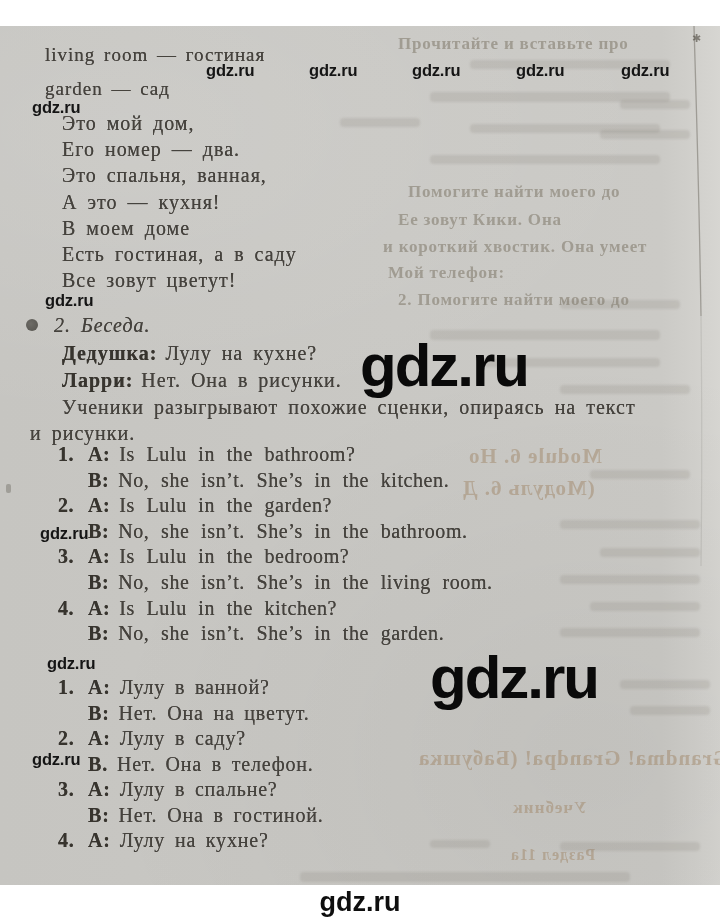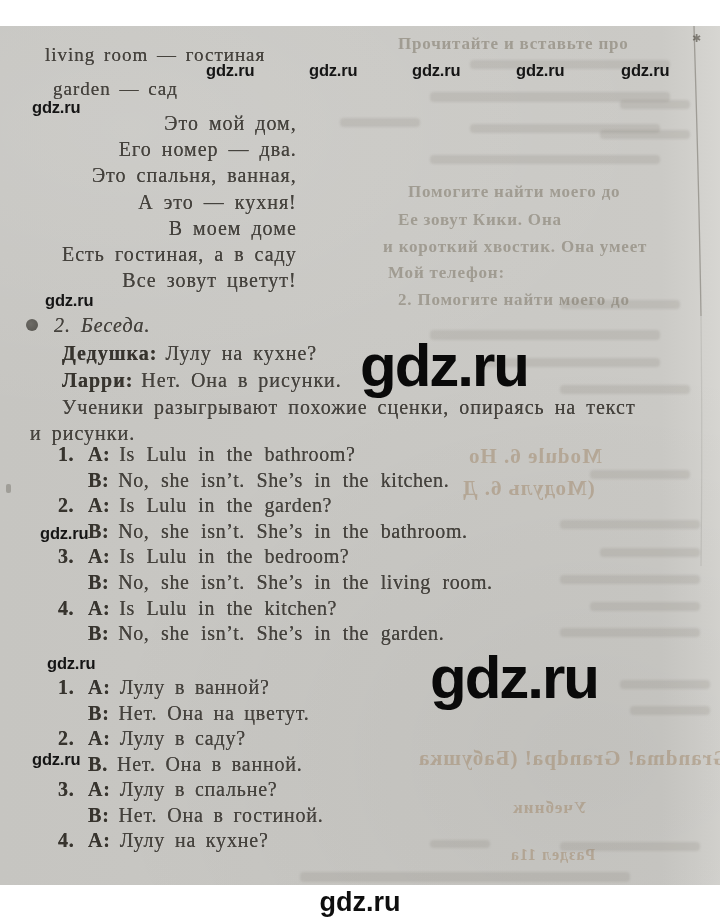--- a/index.html
+++ b/index.html
@@ -41,21 +41,21 @@
   .dlg{line-height:25.6px;}
   .dlg-en{left:58px;top:416px;word-spacing:6px;letter-spacing:.6px;}
   .dlg-ru{left:58px;top:649px;line-height:25.5px;word-spacing:4px;letter-spacing:.8px;font-family:Liberation Serif, serif;}
   .dlg .drow{position:relative;display:block;}
   .dlg .num{position:relative;display:inline-block;width:30px;font-weight:700;color:#37342e;}
   .dlg .lbl{position:relative;font-weight:700;color:#37342e;margin-right:9px;}
   .dlg .txt{position:relative;}
   .intro .speaker{position:relative;font-weight:700;color:#37342e;margin-right:8px;text-align:right;}
   .intro .itxt{position:relative;}
   .intro .intro-line{position:relative;display:block;}
-  .poem .poem-line{position:relative;display:block;text-align:right;}
+  .poem .poem-line{position:relative;display:block;}
 
   
   .wm-small{font-family:"Liberation Sans","DejaVu Sans",sans-serif;font-weight:600;
        font-size:16.5px;color:#151515;letter-spacing:-.2px;text-shadow:none;}
   .wm-big{font-family:"Liberation Sans","DejaVu Sans",sans-serif;font-weight:700;
        font-size:60px;line-height:52px;color:#0a0a0a;letter-spacing:-2px;text-shadow:none;}
   .bigwm1{left:360px;top:314px;}
   .bigwm2{left:430px;top:626px;}
 
   
@@ -116,21 +116,21 @@
         <div class="speck" style="left: 6px; top: 458px; width: 5px; height: 9px;"></div>
       </div>
 
     <svg style="left:0;top:0;" width="720" height="859" viewBox="0 0 720 859">
       <path d="M694,0 C696,70 699,160 701,290" fill="none" stroke="rgba(95,90,82,.45)" stroke-width="1.3"></path>
       <path d="M701,290 C702,380 702,460 701,540" fill="none" stroke="rgba(95,90,82,.14)" stroke-width="1.2"></path>
     </svg>
 
     <div class="stxt vocab">
       <div style="position:relative;">living room — гостиная</div>
-      <div style="position:relative;margin-left:8px;">garden — сад</div>
+      <div style="position:relative;">garden — сад</div>
     </div>
 
     <div id="wm-layer" style="left:0;top:0;width:720px;height:859px;">
         <span class="wm-small" style="left: 206px; top: 35px;">gdz.ru</span>
         <span class="wm-small" style="left: 309px; top: 35px;">gdz.ru</span>
         <span class="wm-small" style="left: 412px; top: 35px;">gdz.ru</span>
         <span class="wm-small" style="left: 516px; top: 35px;">gdz.ru</span>
         <span class="wm-small" style="left: 621px; top: 35px;">gdz.ru</span>
         <span class="wm-small" style="left: 32px; top: 72px;">gdz.ru</span>
         <span class="wm-small" style="left: 45px; top: 265px;">gdz.ru</span>
@@ -210,21 +210,21 @@
           <span class="num">1.</span><span class="lbl">А:</span><span class="txt">Лулу в ванной?</span>
         </div>
         <div class="drow">
           <span class="num"></span><span class="lbl">В:</span><span class="txt">Нет. Она на цветут.</span>
         </div>
 
         <div class="drow">
           <span class="num">2.</span><span class="lbl">А:</span><span class="txt">Лулу в саду?</span>
         </div>
         <div class="drow">
-          <span class="num"></span><span class="lbl">В.</span><span class="txt">Нет. Она в ванной.</span>
+          <span class="num"></span><span class="lbl">В.</span><span class="txt">Нет. Она в телефон.</span>
         </div>
 
         <div class="drow">
           <span class="num">3.</span><span class="lbl">А:</span><span class="txt">Лулу в спальне?</span>
         </div>
         <div class="drow">
           <span class="num"></span><span class="lbl">В:</span><span class="txt">Нет. Она в гостиной.</span>
         </div>
 
         <div class="drow">

